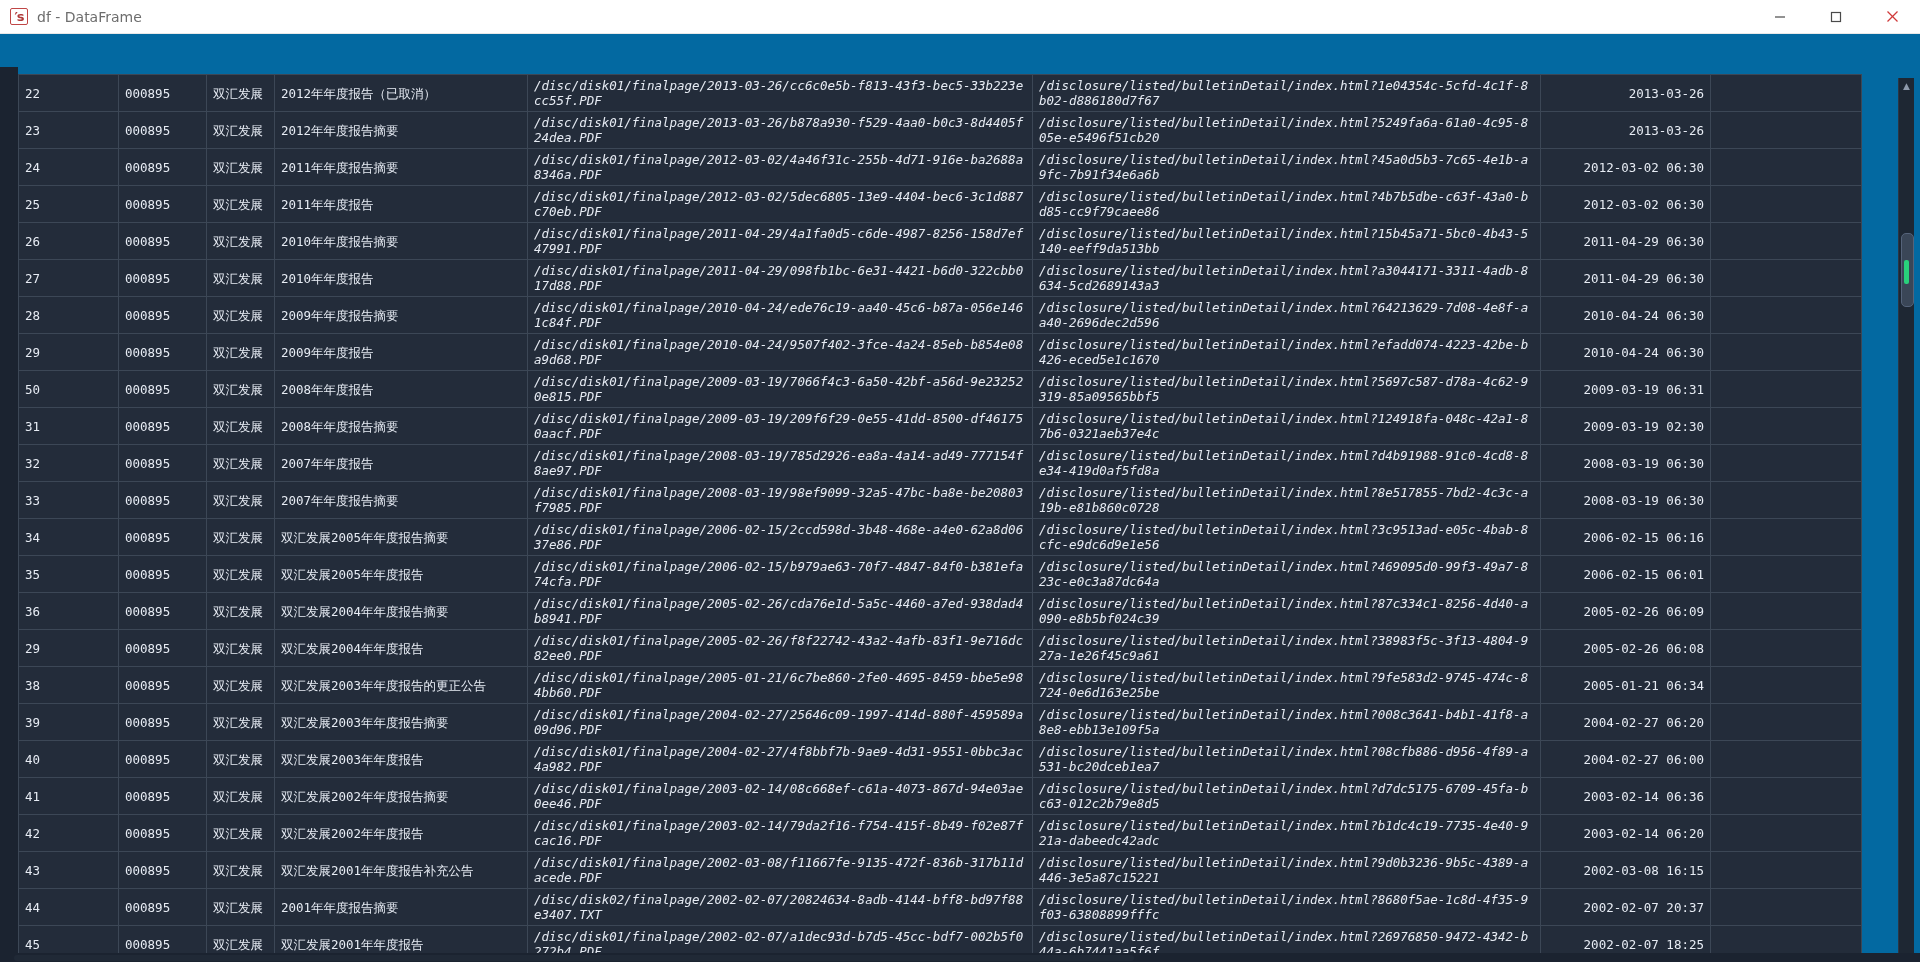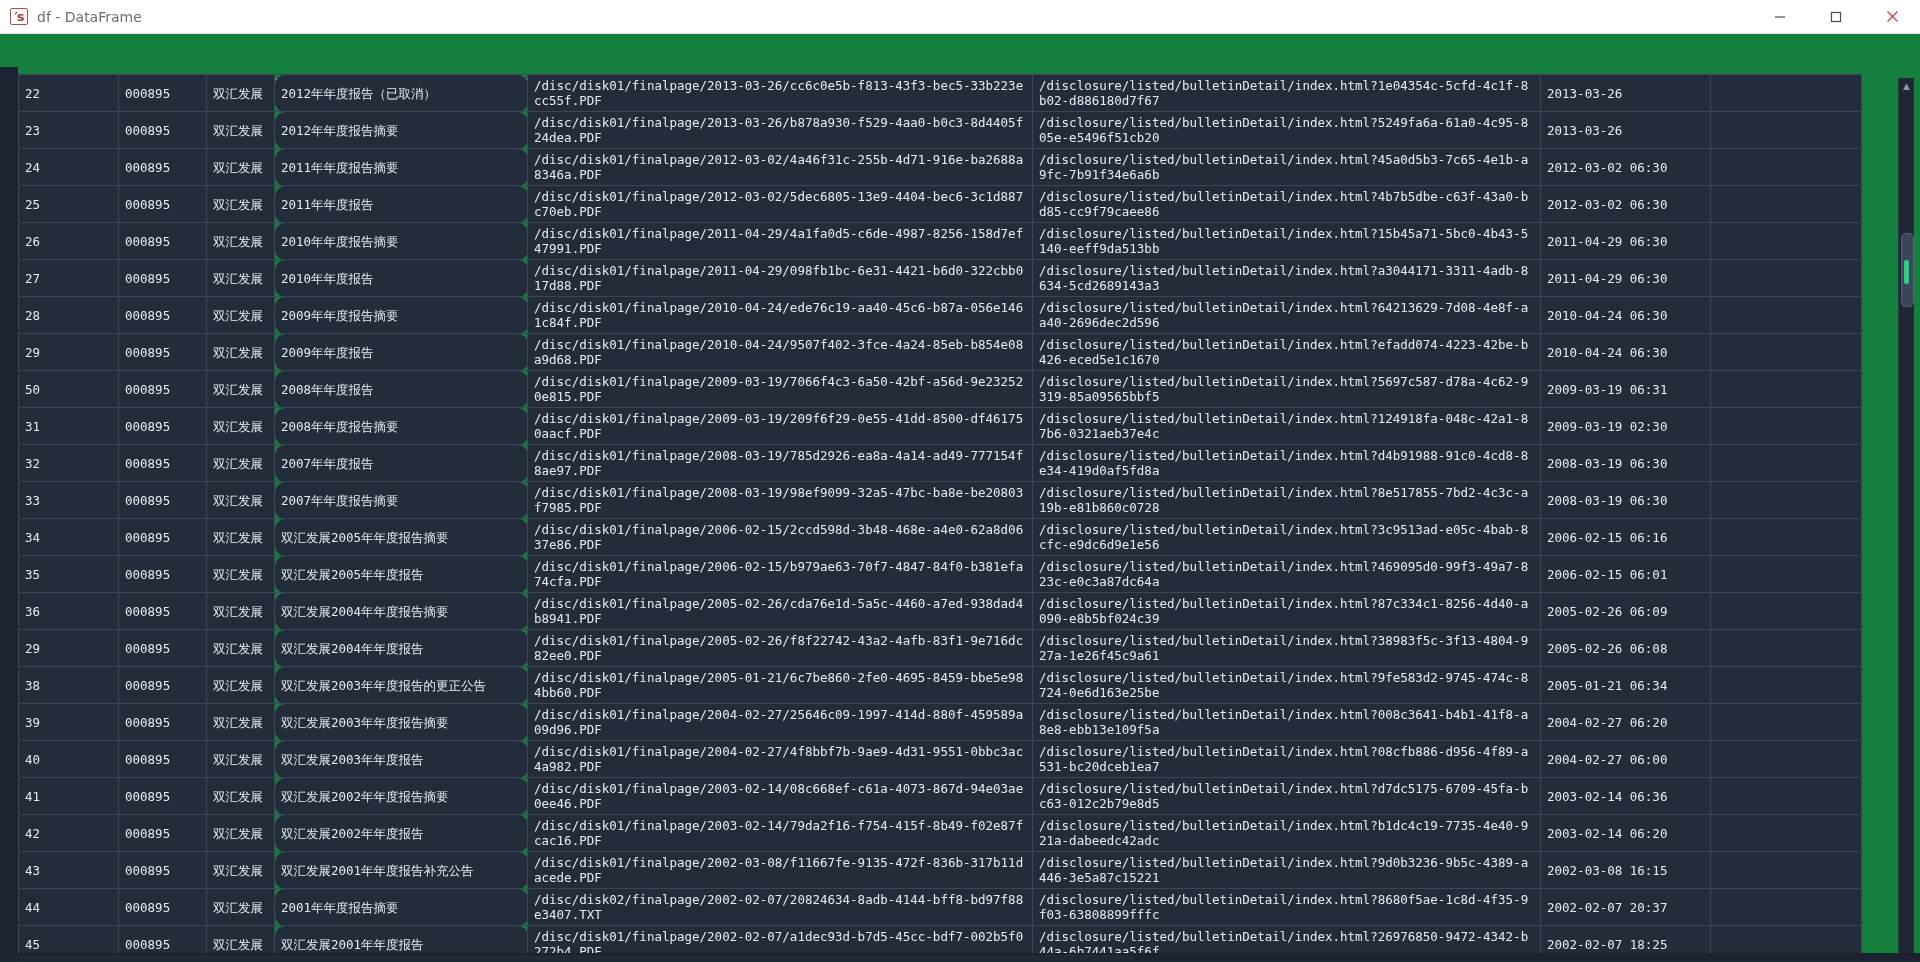--- a/index.html
+++ b/index.html
@@ -65,21 +65,21 @@
     color: #4a4a4a;
   }
   .winbtn svg { display: block; }
   .winbtn.close { color: #d03a3a; }
 
   
   #grid-wrap {
     position: relative;
     width: 1920px;
     height: 929px;
-    background: #15803d;
+    background: #0369a1;
     box-sizing: border-box;
     padding: 8px 8px 0 0;
   }
 
   #table-viewport {
     position: absolute;
     left: 18px;
     top: 40px;
     width: 1860px;
     height: 920px;
@@ -151,32 +151,32 @@
     font-family: "DejaVu Sans", sans-serif;
     font-size: 13.5px;
     text-align: left;
     padding-left: 8px;
   }
   td.c-title {
     font-family: "DejaVu Sans", sans-serif;
     font-size: 13.5px;
     text-align: left;
     padding-left: 6px;
-    border-radius: 10px;
   }
   td.c-attach, td.c-href {
     font-family: "DejaVu Sans Mono", monospace;
     font-size: 12.3px;
     line-height: 15px;
     text-align: left;
+    font-style: italic;
   }
   td.c-date {
     font-family: "DejaVu Sans Mono", monospace;
     font-size: 12.5px;
-    text-align: left;
+    text-align: right;
     padding-left: 10px;
   }
   td.c-pad { background: #1b2330; border: none; }
 
   
   col.w-index  { width: 100px; }
   col.w-code   { width: 88px;  }
   col.w-name   { width: 68px;  }
   col.w-title  { width: 253px; }
   col.w-attach { width: 505px; }

